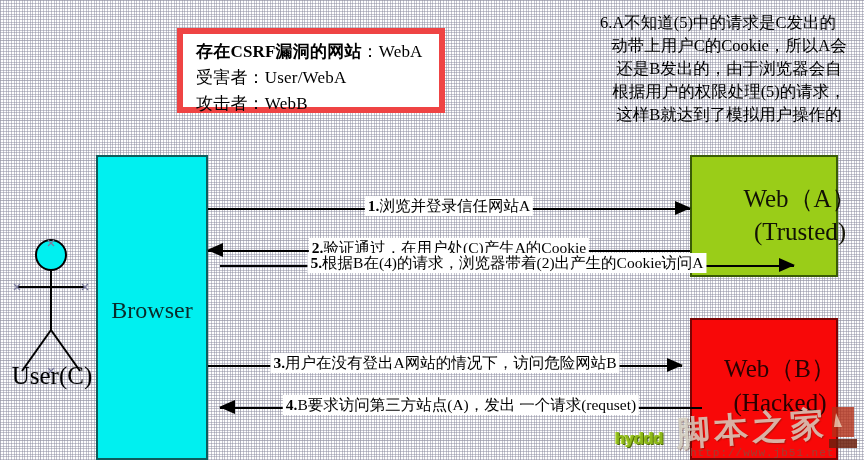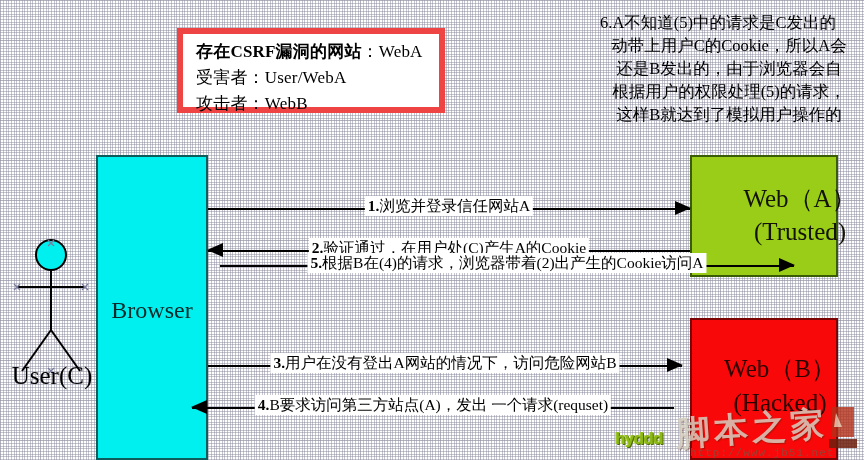--- a/index.html
+++ b/index.html
@@ -342,21 +342,21 @@
     <div class="arrow-head right"></div>
     <div class="msg-text"><span class="num">5.</span><span>根据B在(4)的请求，浏览器带着(2)出产生的Cookie访问A</span></div>
   </div>
 
   <div class="msg-row" style="left:208px; top:355px; width:474px;">
     <div class="msg-line"></div>
     <div class="arrow-head right"></div>
     <div class="msg-text"><span class="num">3.</span><span>用户在没有登出A网站的情况下，访问危险网站B</span></div>
   </div>
 
-  <div class="msg-row" style="left:192px; top:397px; width:482px;">
+  <div class="msg-row" style="left:220px; top:397px; width:482px;">
     <div class="msg-line"></div>
     <div class="arrow-head left"></div>
     <div class="msg-text"><span class="num">4.</span><span>B要求访问第三方站点(A)，发出 一个请求(requset)</span></div>
   </div>
 
   <div id="hyddd-logo">hyddd</div>
   <div id="wm-cn">脚本之家</div>
   <div id="wm-url2">http://www.jb51.net</div>
   <svg id="wm-badge" viewBox="0 0 30 46">
     <rect x="4" y="2" width="22" height="30" fill="#b33018" opacity="0.8"></rect>

